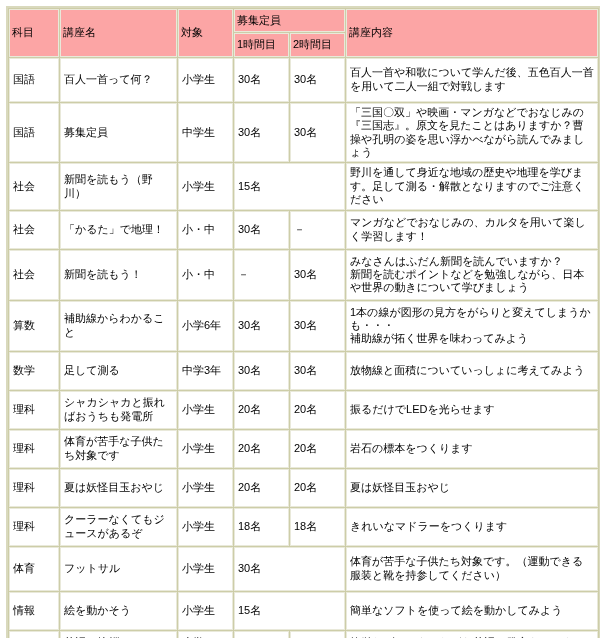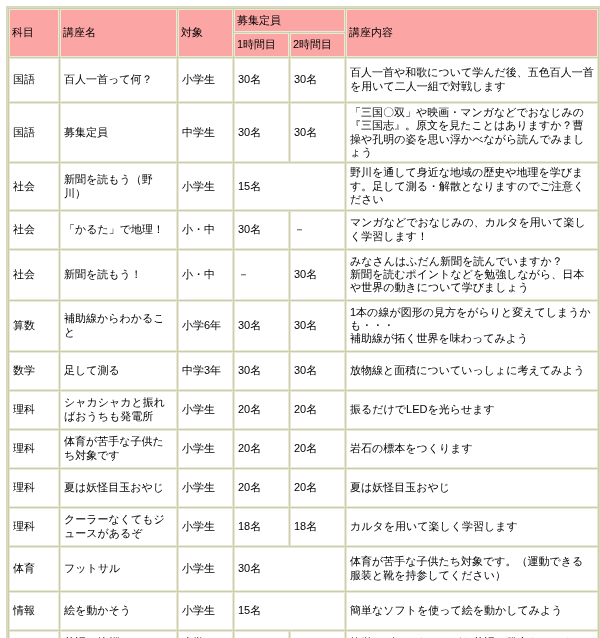--- a/index.html
+++ b/index.html
@@ -177,21 +177,21 @@
           <td class="cap">20名</td>
           <td class="cap">20名</td>
           <td class="desc">夏は妖怪目玉おやじ</td>
         </tr>
         <tr class="r-mid">
           <td class="subject">理科</td>
           <td class="title">クーラーなくてもジュースがあるぞ</td>
           <td class="target">小学生</td>
           <td class="cap">18名</td>
           <td class="cap">18名</td>
-          <td class="desc">カルタを用いて楽しく学習します</td>
+          <td class="desc">きれいなマドラーをつくります</td>
         </tr>
         <tr class="r-tall">
           <td class="subject">体育</td>
           <td class="title">フットサル</td>
           <td class="target">小学生</td>
           <td class="cap" colspan="2">30名</td>
           <td class="desc">体育が苦手な子供たち対象です。（運動できる服装と靴を持参してください）</td>
         </tr>
         <tr class="r-mid">
           <td class="subject">情報</td>

